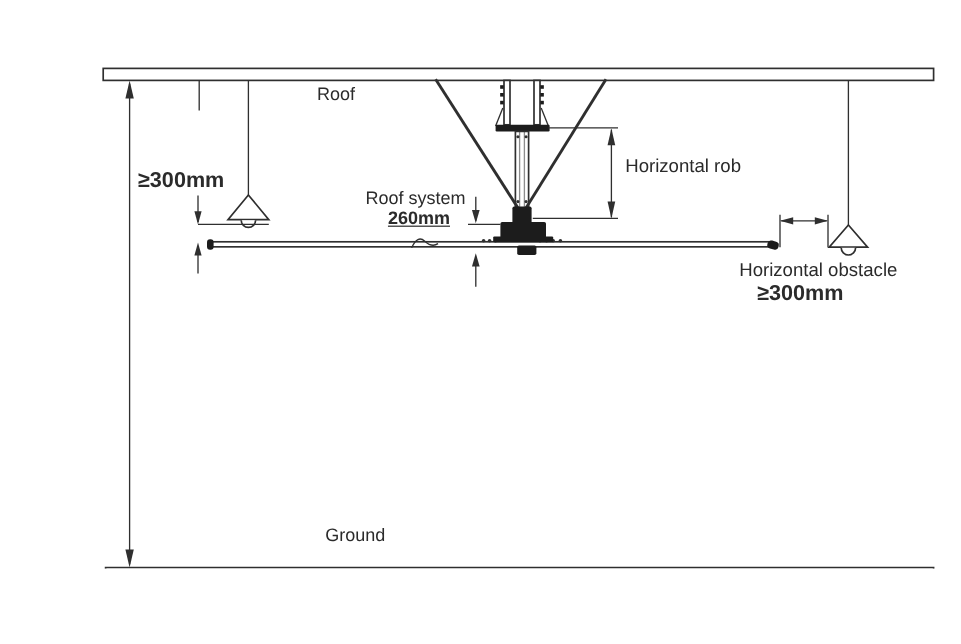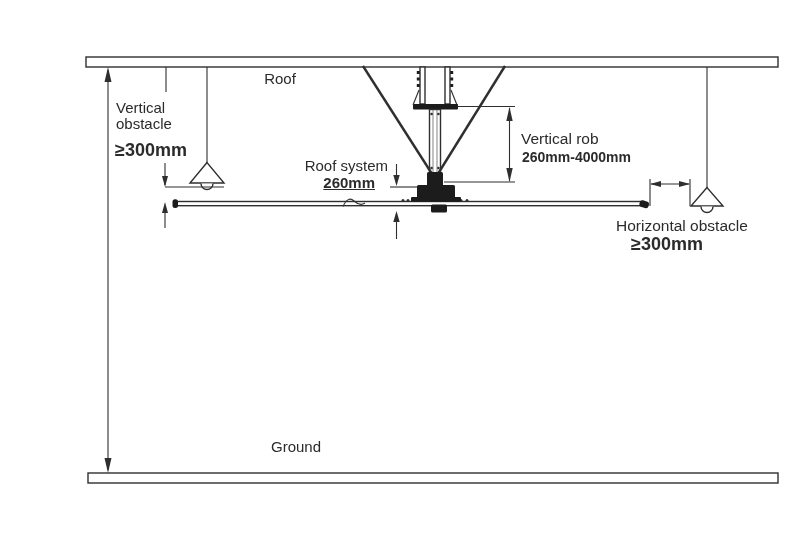--- a/index.html
+++ b/index.html
@@ -2,21 +2,21 @@
 <html style="--line-color: #2f2f2f; --dark-fill: #1c1c1c; --text-color: #2b2b2b; --bg: #ffffff;"><head>
 <meta charset="utf-8">
 <style>
   :root{
     --line-color:#2f2f2f;
     --dark-fill:#1c1c1c;
     --text-color:#2b2b2b;
     --bg:#ffffff;
   }
   html,body{margin:0;padding:0;background:var(--bg);}
-  .stage{position:relative;width:801px;height:537px;background:var(--bg);overflow:hidden;
+  .stage{position:relative;width:801px;height:474px;background:var(--bg);overflow:hidden;
          font-family:"Liberation Sans",sans-serif;}
   .stage svg{position:absolute;left:0;top:0;}
   
   .ln{stroke:var(--line-color);stroke-width:1.4;fill:none;}
   .thin{stroke-width:1.1;}
   .wire{stroke-width:2.4;}
   .wf{fill:#fff;stroke:var(--line-color);stroke-width:1.4;}
   .solid{fill:var(--dark-fill);stroke:none;}
   .arrow{fill:var(--line-color);stroke:none;}
   
@@ -151,31 +151,28 @@
       <line x1="651" y1="184" x2="689" y2="184" class="ln thin"></line>
       <polygon points="650,184 661,181 661,187" class="arrow"></polygon>
       <polygon points="690,184 679,181 679,187" class="arrow"></polygon>
     </g>
   </svg>
 
   <div class="t nm ca" style="left:250px;top:71px;width:60px;">Roof</div>
 
   <div class="t nm ca" style="left:261px;top:439px;width:70px;">Ground</div>
 
-  <div class="t nm" style="left:116px;top:100px;">Vertical
-obstacle</div>
 
   <div class="t val" style="left:115px;top:140px;font-size:18px;">≥300mm</div>
 
 
   <div class="t nm ra" style="left:288px;top:158px;width:100px;">Roof system</div>
 
   <div class="t val ra" style="left:288px;top:174px;width:87px;font-size:15px;text-decoration:underline;">260mm</div>
 
-  <div class="t nm" style="left:521px;top:131px;font-size:15.5px;">Vertical rob</div>
+  <div class="t nm" style="left:521px;top:131px;font-size:15.5px;">Horizontal rob</div>
 
-  <div class="t val" style="left:522px;top:149px;font-size:14px;">260mm-4000mm</div>
 
   <div class="t nm" style="left:616px;top:218px;font-size:15.5px;">Horizontal obstacle</div>
 
   <div class="t val" style="left:631px;top:234px;font-size:18px;">≥300mm</div>
 
 </div>
 
 </body></html>

